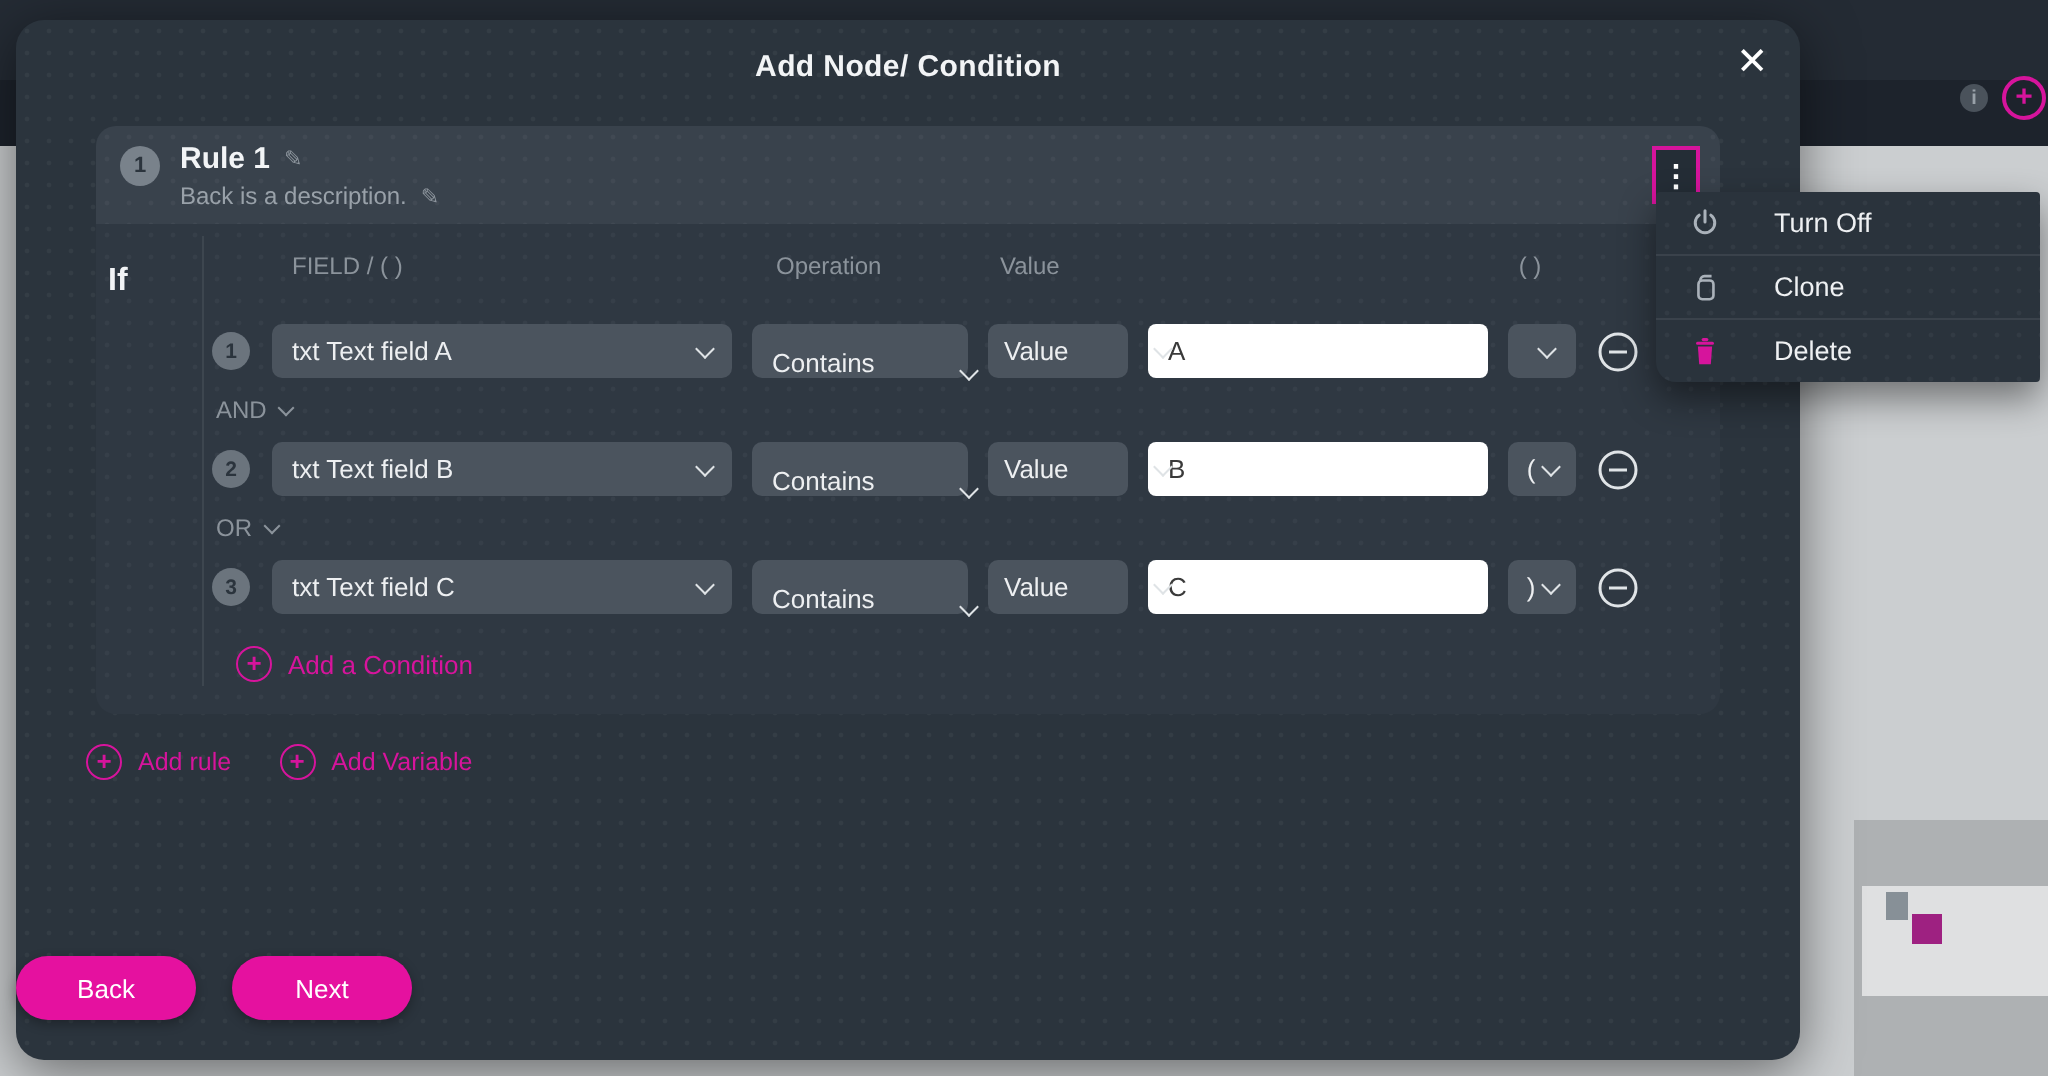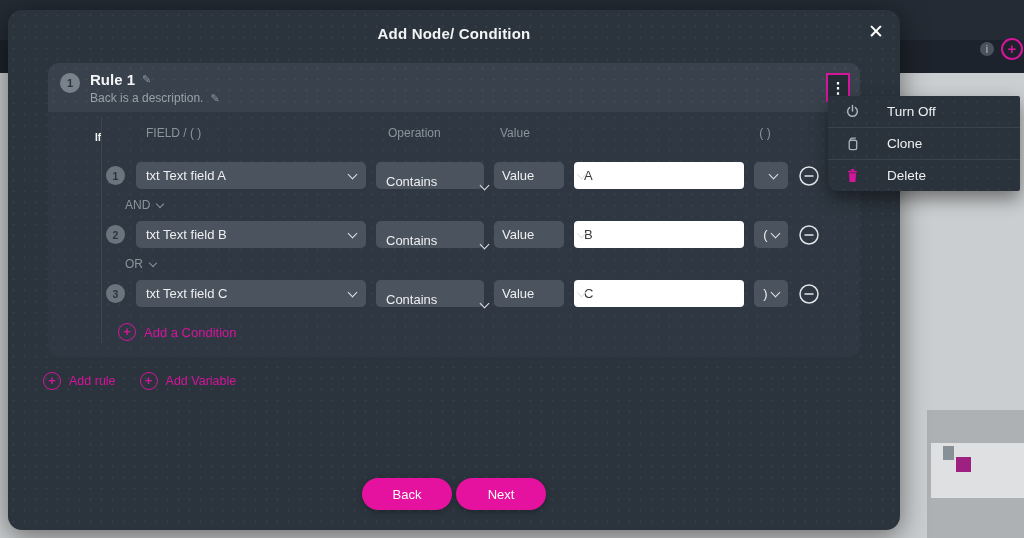--- a/index.html
+++ b/index.html
@@ -38,21 +38,21 @@
     font-size:11px;font-weight:bold;display:flex;align-items:center;justify-content:center;flex:none;margin-top:2px;}
   .rule-name-line{display:flex;align-items:center;gap:7px;color:#f2f4f6;font-size:15px;font-weight:bold;}
   .rule-desc-line{display:flex;align-items:center;gap:7px;color:#99a1a9;font-size:12px;margin-top:3px;}
   .pencil{color:#8d959d;font-size:11px;font-weight:normal;cursor:pointer;}
   .kebab-btn{position:absolute;right:10px;top:10px;width:20px;height:25px;border:2px solid #d6149c;
     background:#242d36;color:#fff;font-size:15px;font-weight:bold;display:flex;align-items:center;
     justify-content:center;cursor:pointer;}
 
   .rule-body{background:#2f3842;border-radius:0 0 10px 10px;display:flex;padding:6px 10px 14px 6px;
     background-image:radial-gradient(rgba(255,255,255,.035) 1px,transparent 1.4px);background-size:11px 11px;}
-  .if-col{width:47px;flex:none;color:#f2f4f6;font-weight:bold;font-size:10px;text-align:right;padding-top:14px;}
+  .if-col{width:47px;flex:none;color:#f2f4f6;font-weight:bold;font-size:16px;text-align:left;padding-top:14px;}
   .body-main{flex:1;border-left:1px solid #3d464f;padding:8px 0 0 4px;}
 
   .hdr-row{display:flex;gap:10px;align-items:center;color:#8b939b;font-size:12px;margin-bottom:22px;}
   .c-badge{width:20px;flex:none;}
   .c-field{width:230px;flex:none;padding-left:10px;box-sizing:border-box;}
   .c-op{width:102px;flex:none;padding-left:12px;box-sizing:border-box;}
   .c-val{width:70px;flex:none;padding-left:12px;box-sizing:border-box;}
   .c-input{width:170px;flex:none;}
   .c-bracket{width:34px;flex:none;text-align:center;}
   .c-minus{width:22px;flex:none;}
@@ -67,30 +67,30 @@
   .sel-op{width:108px;align-items:flex-end;}
   .sel-val{width:70px;padding:0 8px;}
   .sel-bracket{width:34px;padding:0 7px;justify-content:center;gap:4px;}
   .chev{width:6px;height:6px;border-right:1.6px solid #dfe3e6;border-bottom:1.6px solid #dfe3e6;
     transform:rotate(45deg);flex:none;margin-top:-3px;}
   .chev.gray{border-color:#8b939b;width:5px;height:5px;margin-top:-2px;}
   .txt-input{width:170px;height:27px;border:none;border-radius:4px;font-size:13px;color:#3a3a3a;
     padding:0 10px;box-sizing:border-box;font-family:"Liberation Sans",sans-serif;flex:none;background:#fff;}
   .minus-btn{width:22px;height:22px;flex:none;cursor:pointer;display:flex;align-items:center;}
 
-  .connector{display:flex;align-items:center;gap:7px;color:#8b939b;font-size:12px;margin:9px 0 9px 19px;cursor:pointer;}
+  .connector{display:flex;align-items:center;gap:7px;color:#8b939b;font-size:12px;margin:9px 0 9px 2px;cursor:pointer;}
 
   .magenta-link{display:flex;align-items:center;gap:8px;color:#d6149c;font-size:13px;cursor:pointer;}
   .plus-ring{width:16px;height:16px;border:1.6px solid #d6149c;border-radius:50%;color:#d6149c;
     font-size:13px;font-weight:bold;line-height:15px;text-align:center;flex:none;}
   .add-cond{margin:16px 0 2px 12px;}
   .links-row{display:flex;gap:24px;margin:15px 0 0 35px;}
   .links-row .magenta-link{font-size:12.5px;}
 
-  .footer-btns{position:absolute;bottom:20px;left:0;right:0;display:flex;justify-content:center;gap:4px;}
+  .footer-btns{position:absolute;bottom:20px;left:0;right:0;display:flex;gap:18px;}
   .btn{width:90px;height:32px;border-radius:16px;background:#e5119f;color:#fff;font-size:13px;
     border:none;display:flex;align-items:center;justify-content:center;cursor:pointer;
     font-family:"Liberation Sans",sans-serif;box-shadow:0 2px 6px rgba(0,0,0,.3);}
 
   
   .ctx-menu{position:absolute;left:828px;top:96px;width:192px;background:#2a333c;
     border-radius:2px 2px 2px 10px;box-shadow:0 8px 18px rgba(0,0,0,.45);z-index:20;
     background-image:radial-gradient(rgba(255,255,255,.04) 1px,transparent 1.4px);background-size:11px 11px;}
   .ctx-item{display:flex;align-items:center;gap:27px;height:31px;padding:0 10px 0 17px;
     color:#eef0f2;font-size:13.5px;cursor:pointer;}

